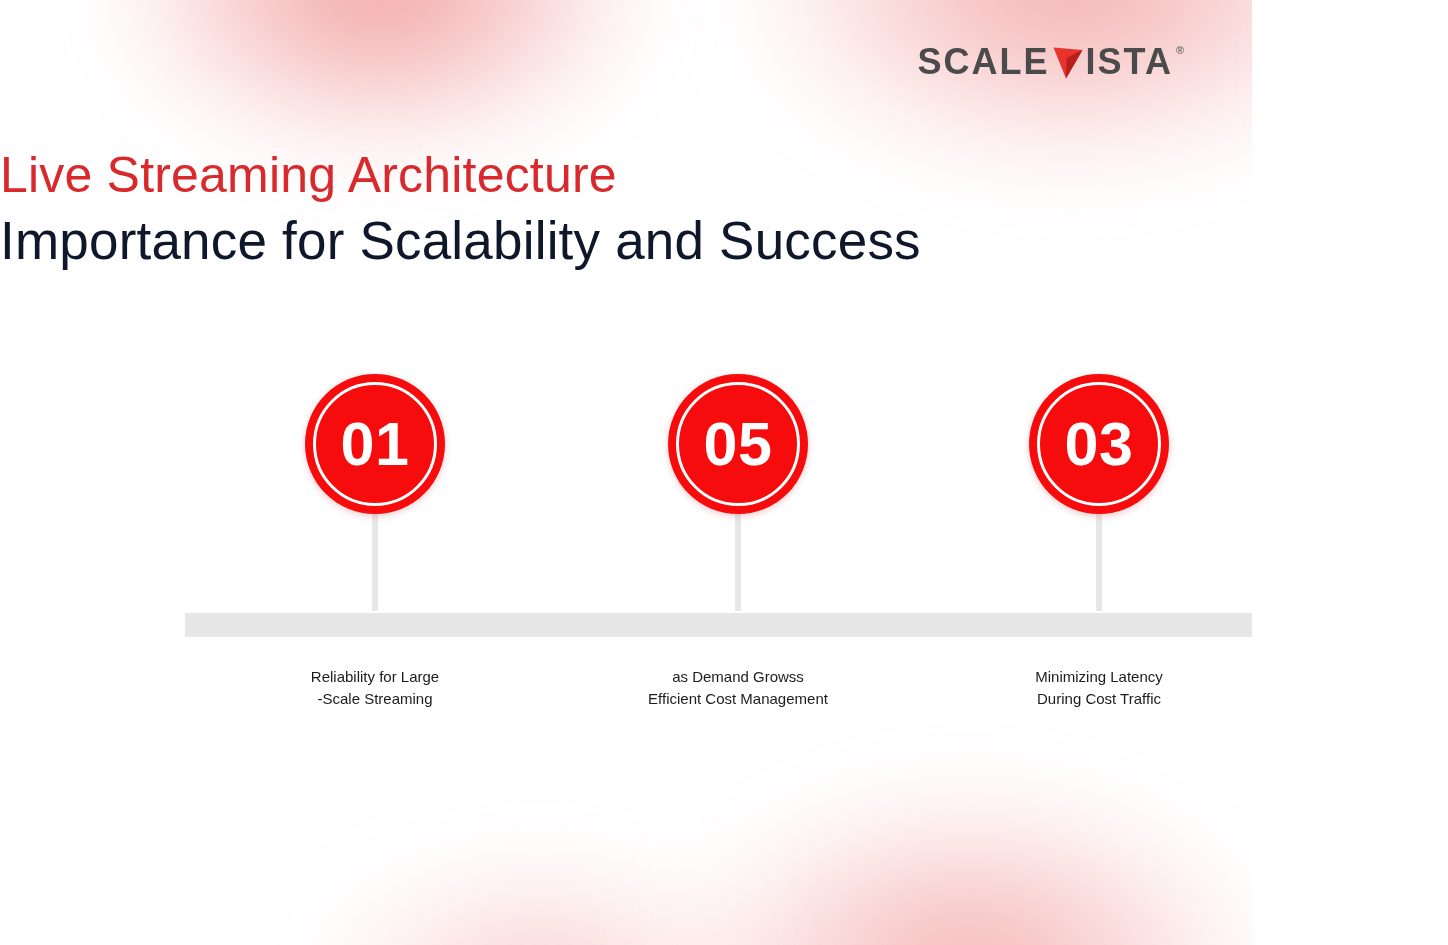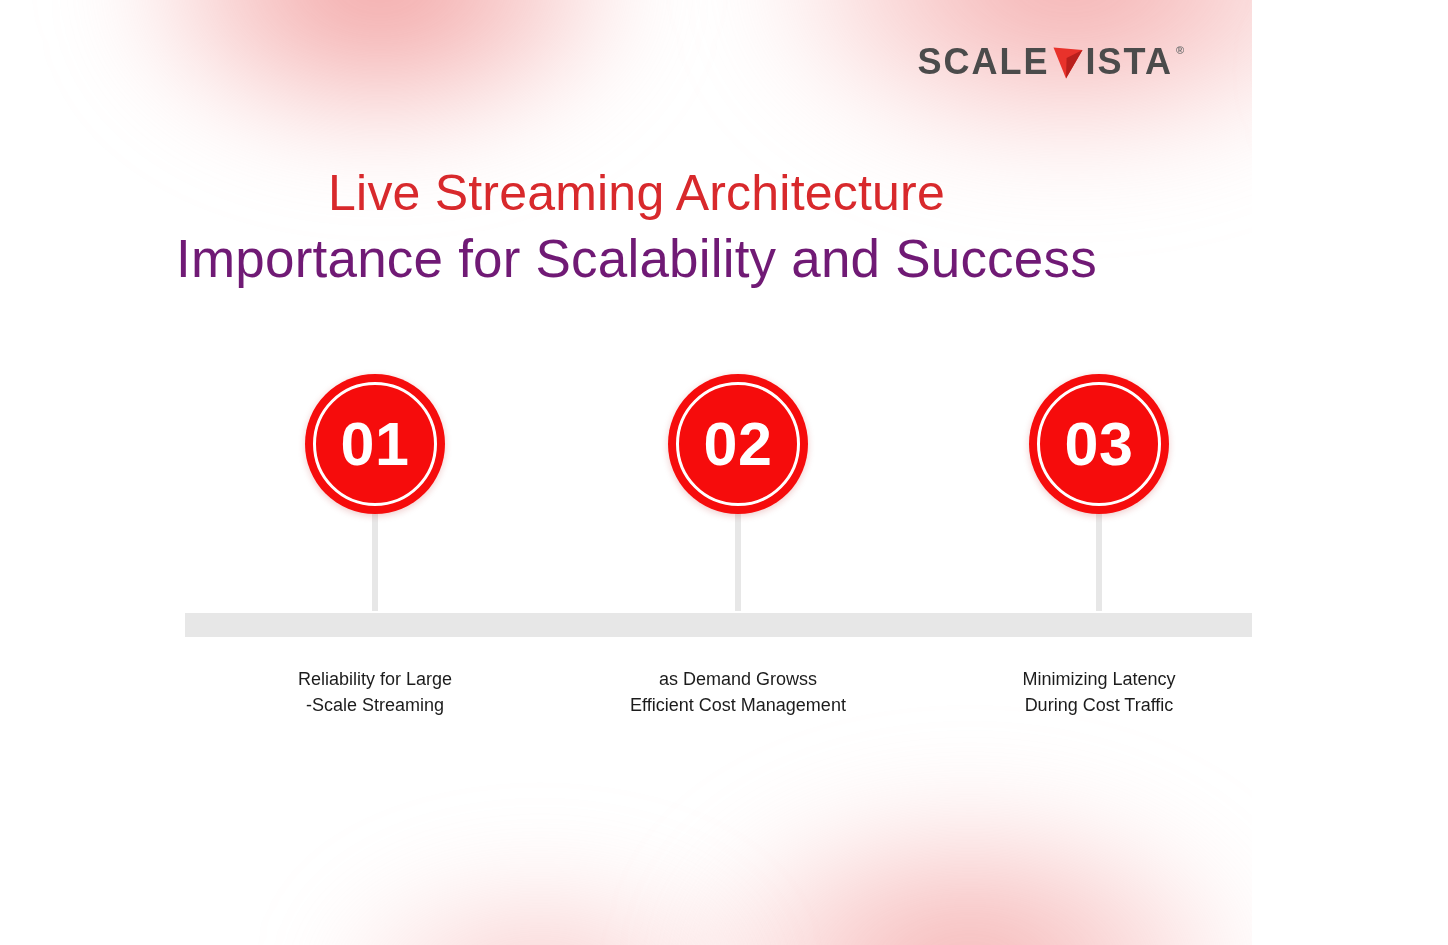--- a/index.html
+++ b/index.html
@@ -119,36 +119,34 @@
     color: #6e6e6e;
     margin-left: 3px;
     margin-top: 1px;
   }
 
   
   .headline {
     position: absolute;
     left: 0;
     right: 0;
-    top: 164px;
-    text-align: center;
-    padding-left: 21px;
+    top: 146px;
   }
   .headline-line1 {
     font-size: 50px;
     font-weight: 400;
     color: #D8292C;
     letter-spacing: 0.2px;
     line-height: 1.16;
     white-space: nowrap;
   }
   .headline-line2 {
     font-size: 53px;
     font-weight: 400;
-    color: #701a75;
+    color: #0f172a;
     letter-spacing: 0.2px;
     line-height: 1.16;
     margin-top: 6px;
     white-space: nowrap;
   }
 
   
   .timeline {
     position: absolute;
     left: 0;
@@ -209,21 +207,21 @@
     width: 6px;
     height: 101px;
     background: #e7e7e7;
   }
   .caption {
     position: absolute;
     left: -175px;
     top: 292px;
     width: 350px;
     text-align: center;
-    font-size: 18px;
+    font-size: 15px;
     line-height: 1.46;
     color: #1c1c1c;
     font-weight: 400;
   }
   .caption-line {
     display: block;
     white-space: nowrap;
   }
 </style>
 </head>
@@ -269,21 +267,21 @@
       <div class="caption">
         <span class="caption-line">Reliability for Large</span>
         <span class="caption-line">-Scale Streaming</span>
       </div>
     </div>
 
     <div class="step" style="left:738px;">
       <div class="stem"></div>
       <div class="bubble">
         <div class="bubble-ring"></div>
-        <div class="bubble-num">02</div>
+        <div class="bubble-num">05</div>
       </div>
       <div class="caption">
         <span class="caption-line">as Demand Growss</span>
         <span class="caption-line">Efficient Cost Management</span>
       </div>
     </div>
 
     <div class="step" style="left:1099px;">
       <div class="stem"></div>
       <div class="bubble">

